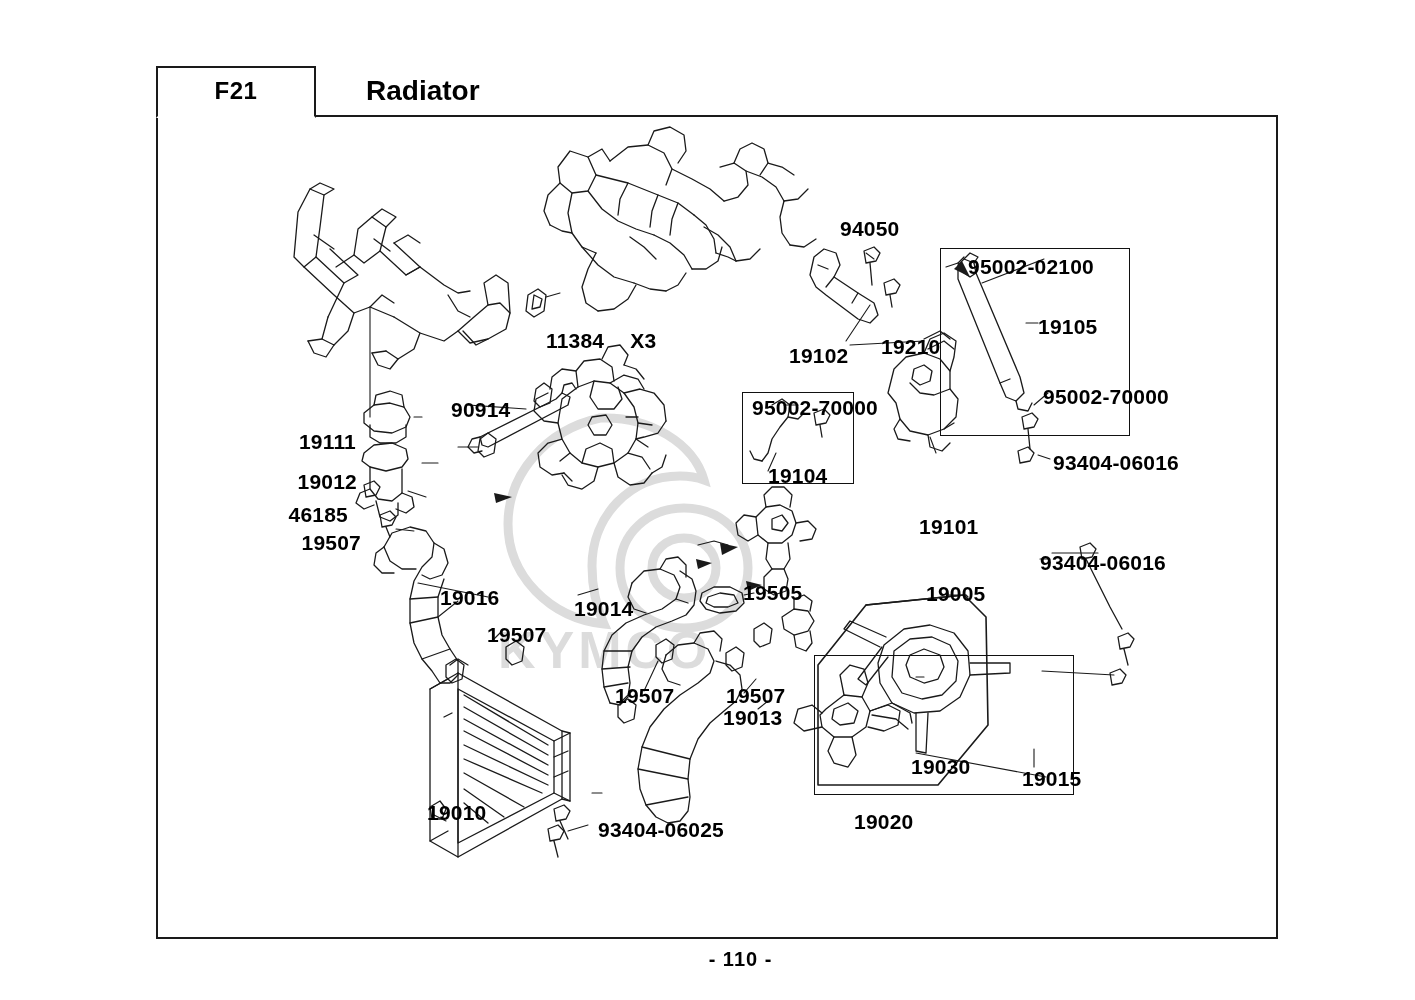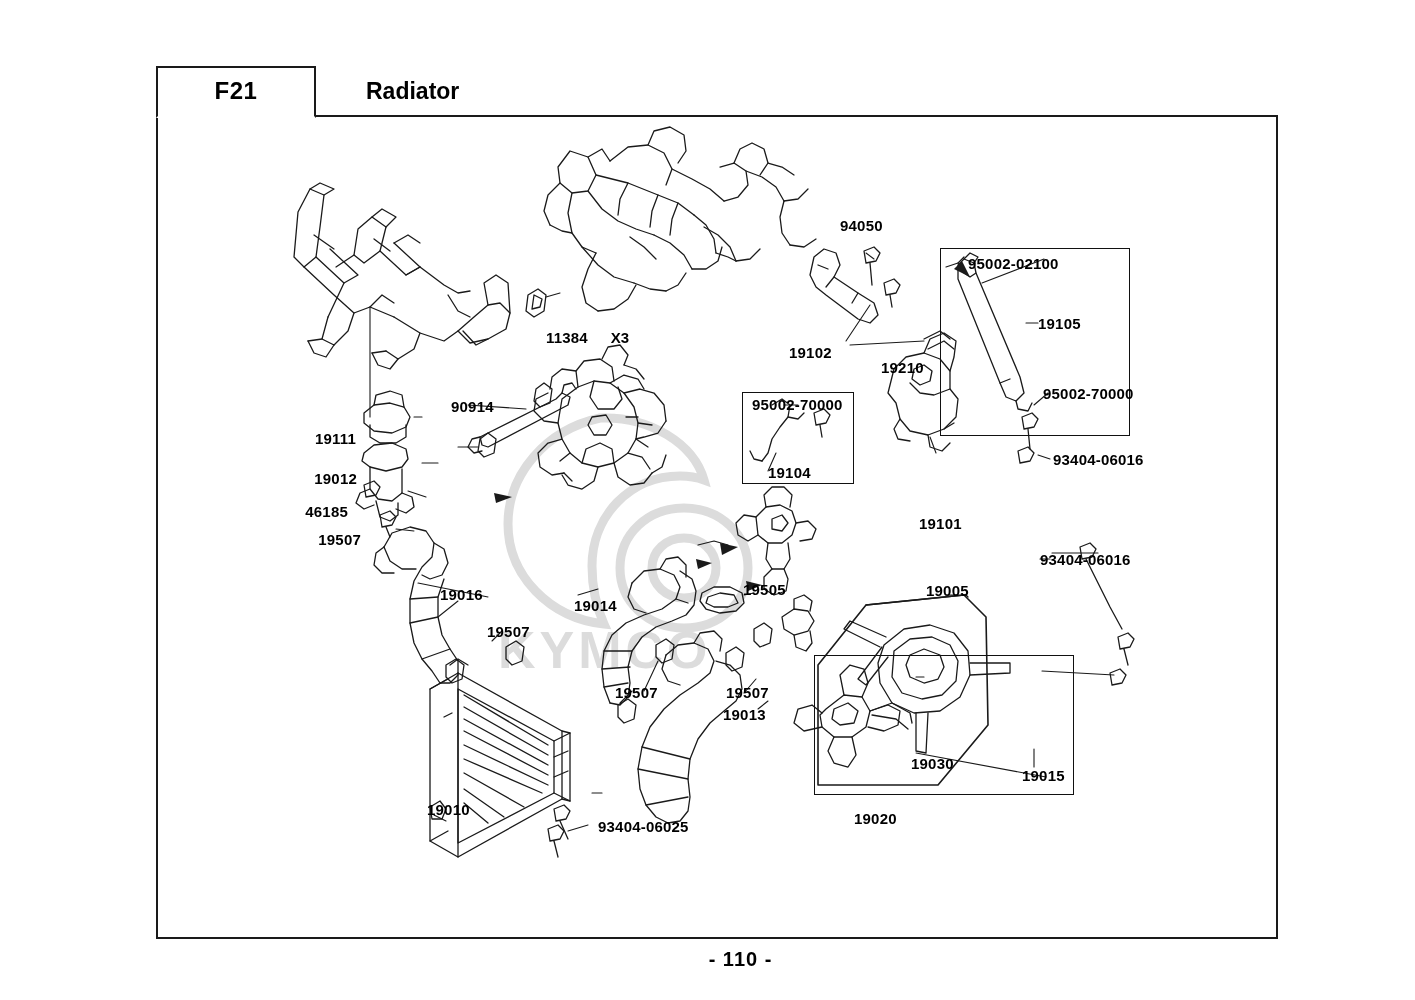--- a/index.html
+++ b/index.html
@@ -55,21 +55,21 @@
     font-weight: bold;
     letter-spacing: 0.5px;
     z-index: 6;
   }
   .title-name {
     position: absolute;
     left: 358px;
     top: 66px;
     height: 50px;
     line-height: 50px;
-    font-size: 23px;
+    font-size: 28px;
     font-weight: bold;
     z-index: 6;
   }
   .page-number {
     position: absolute;
     left: 0;
     top: 948px;
     width: 1415px;
     text-align: center;
     font-size: 20px;
@@ -95,21 +95,21 @@
     left: 150px;
     top: 117px;
     width: 1118px;
     height: 820px;
     z-index: 2;
   }
 
   
   .lbl {
     position: absolute;
-    font-size: 15px;
+    font-size: 21px;
     font-weight: bold;
     white-space: nowrap;
     z-index: 4;
     letter-spacing: 0.2px;
   }
   .lbl.r { transform: translateX(-100%); }
 
   
   .box {
     position: absolute;
@@ -454,21 +454,21 @@
 
   <div class="lbl" style="left:538px; top:329px;">
     <span>11384</span>
     <span style="display:inline-block;width:14px;"></span>
     <span>X3</span>
   </div>
   <div class="lbl" style="left:832px; top:217px;">94050</div>
   <div class="lbl" style="left:960px; top:255px;">95002-02100</div>
   <div class="lbl" style="left:1030px; top:315px;">19105</div>
   <div class="lbl" style="left:781px; top:344px;">19102</div>
-  <div class="lbl" style="left:873px; top:335px;margin-top:24px;">19210</div>
+  <div class="lbl" style="left:873px; top:335px;">19210</div>
   <div class="lbl" style="left:1035px; top:385px;">95002-70000</div>
   <div class="lbl" style="left:744px; top:396px;">95002-70000</div>
   <div class="lbl" style="left:760px; top:464px;">19104</div>
   <div class="lbl" style="left:911px; top:489px;margin-top:26px;">19101</div>
   <div class="lbl" style="left:1045px; top:451px;">93404-06016</div>
   <div class="lbl" style="left:1032px; top:551px;">93404-06016</div>
   <div class="lbl" style="left:443px; top:398px;">90914</div>
   <div class="lbl r" style="left:348px; top:430px;">19111</div>
   <div class="lbl r" style="left:349px; top:470px;">19012</div>
   <div class="lbl r" style="left:340px; top:503px;">46185</div>

